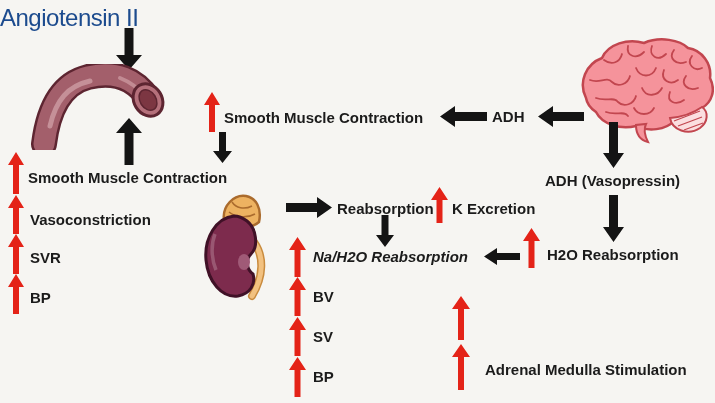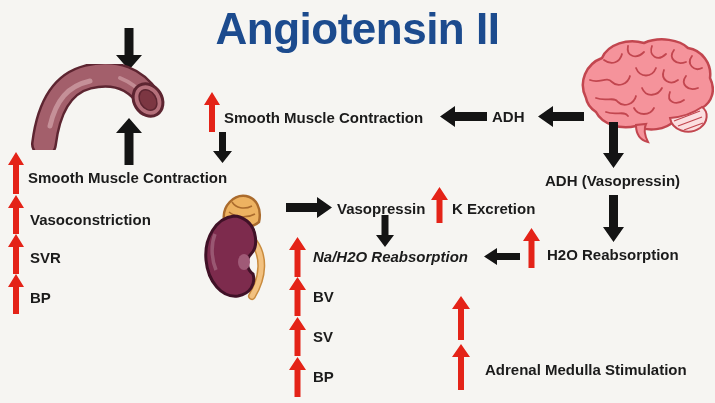--- a/index.html
+++ b/index.html
@@ -3,22 +3,22 @@
 <meta charset="utf-8">
 <style>
   * { margin:0; padding:0; box-sizing:border-box; }
   html,body { background:#ffffff; }
   body { font-family:"Liberation Sans", sans-serif; }
   .stage {
     position:relative; width:715px; height:403px;
     background:var(--background,#f6f5f2); overflow:hidden;
   }
   .title {
-    position:absolute; left:0; right:0; top:4px; text-align:center;
-    font-size:44px; font-weight:bold; color:var(--title-blue,#1c4b8e);
+    position:absolute; left:0; right:0; top:4px; text-align:left;
+    font-size:24px; font-weight:normal; color:var(--title-blue,#1c4b8e);
     letter-spacing:-0.5px;
   }
   .formula {
     position:absolute; left:0; right:0; top:59px; text-align:center;
     font-size:19px; font-weight:bold; color:var(--label-text,#1b1b1b);
   }
   .lbl {
     position:absolute; font-size:15px; font-weight:bold; line-height:18px;
     color:var(--label-text,#1b1b1b); white-space:nowrap;
   }
@@ -124,21 +124,21 @@
       <path d="M 52 52 C 62 66 62 86 50 106" fill="none" stroke="#f2c180" stroke-width="5" stroke-linecap="round"></path>
       <path d="M 22 30 C 20 16 32 4 44 6 C 54 8 60 18 57 32 C 48 40 32 38 22 30 Z" fill="#edb261" stroke="#aa6b2d" stroke-width="2.5"></path>
       <path d="M 30 12 C 34 18 42 20 50 16 M 27 22 C 34 28 46 28 53 24" stroke="#aa6b2d" stroke-width="1.5" fill="none"></path>
       <path d="M 32 26 C 14 28 2 48 4 70 C 6 92 20 108 36 106 C 48 104 54 94 51 84 C 45 80 43 70 49 64 C 57 56 54 38 45 31 C 41 28 36 26 32 26 Z" fill="#7d2b4d" stroke="#401127" stroke-width="3"></path>
       <ellipse cx="42" cy="72" rx="6" ry="8" fill="#a05a77"></ellipse>
       <path d="M 13 44 C 9 54 9 68 14 80" stroke="#a56b82" stroke-width="3.5" fill="none" opacity="0.7"></path>
     </svg>
   </div>
 
   <div class="ar blk-right" style="left:286px;top:197px;width:46px;height:21px;"></div>
-  <div class="lbl" style="left:337px;top:200px;">Vasopressin</div>
+  <div class="lbl" style="left:337px;top:200px;">Reabsorption</div>
   <div class="ar red-up" style="left:431px;top:187px;width:17px;height:36px;"></div>
   <div class="lbl" style="left:452px;top:200px;">K Excretion</div>
   <div class="ar blk-down-sm" style="left:376px;top:215px;width:18px;height:32px;"></div>
 
   <div class="ar red-up" style="left:289px;top:237px;width:17px;height:40px;"></div>
   <div class="lbl" style="left:313px;top:248px;font-style:italic;">Na/H2O Reabsorption</div>
   <div class="ar blk-left-sm" style="left:484px;top:248px;width:36px;height:17px;"></div>
 
   <div class="ar red-up" style="left:289px;top:277px;width:17px;height:39px;"></div>
   <div class="lbl" style="left:313px;top:288px;">BV</div>

